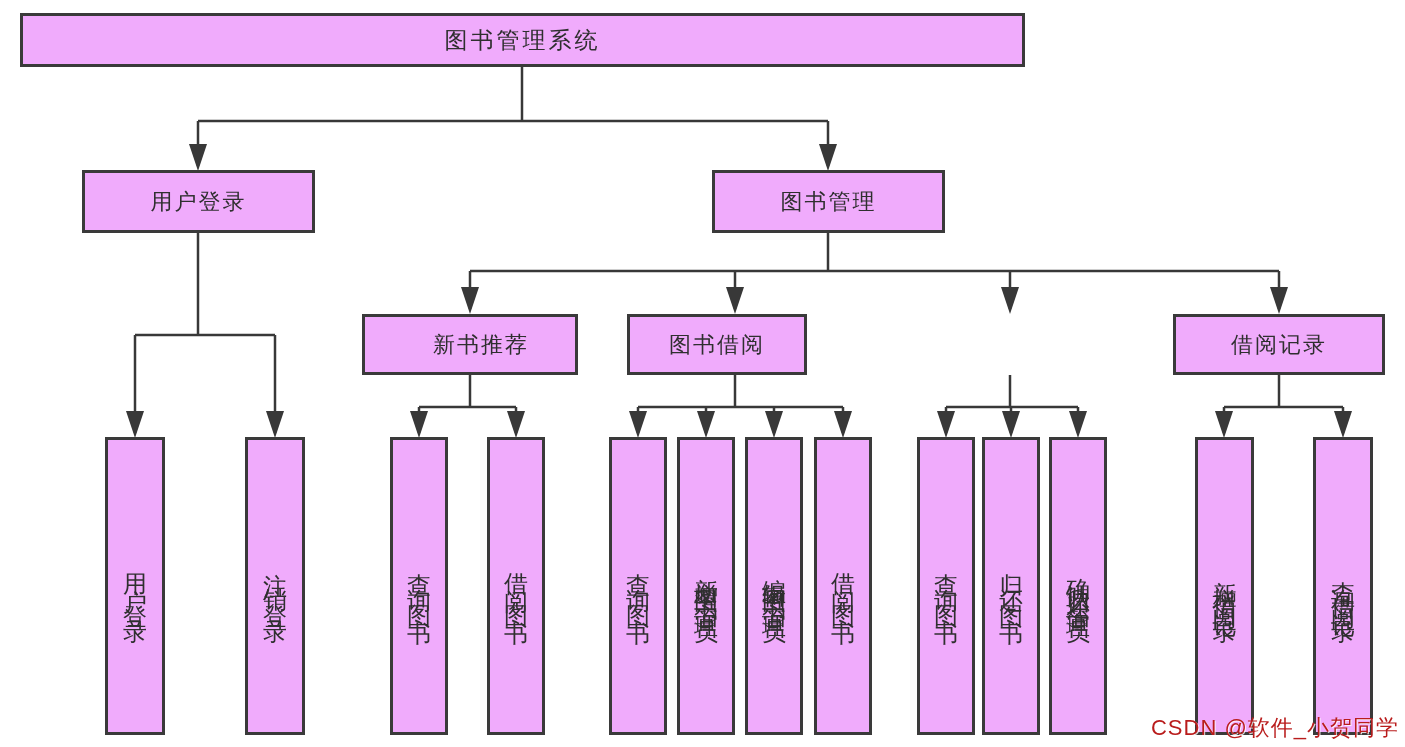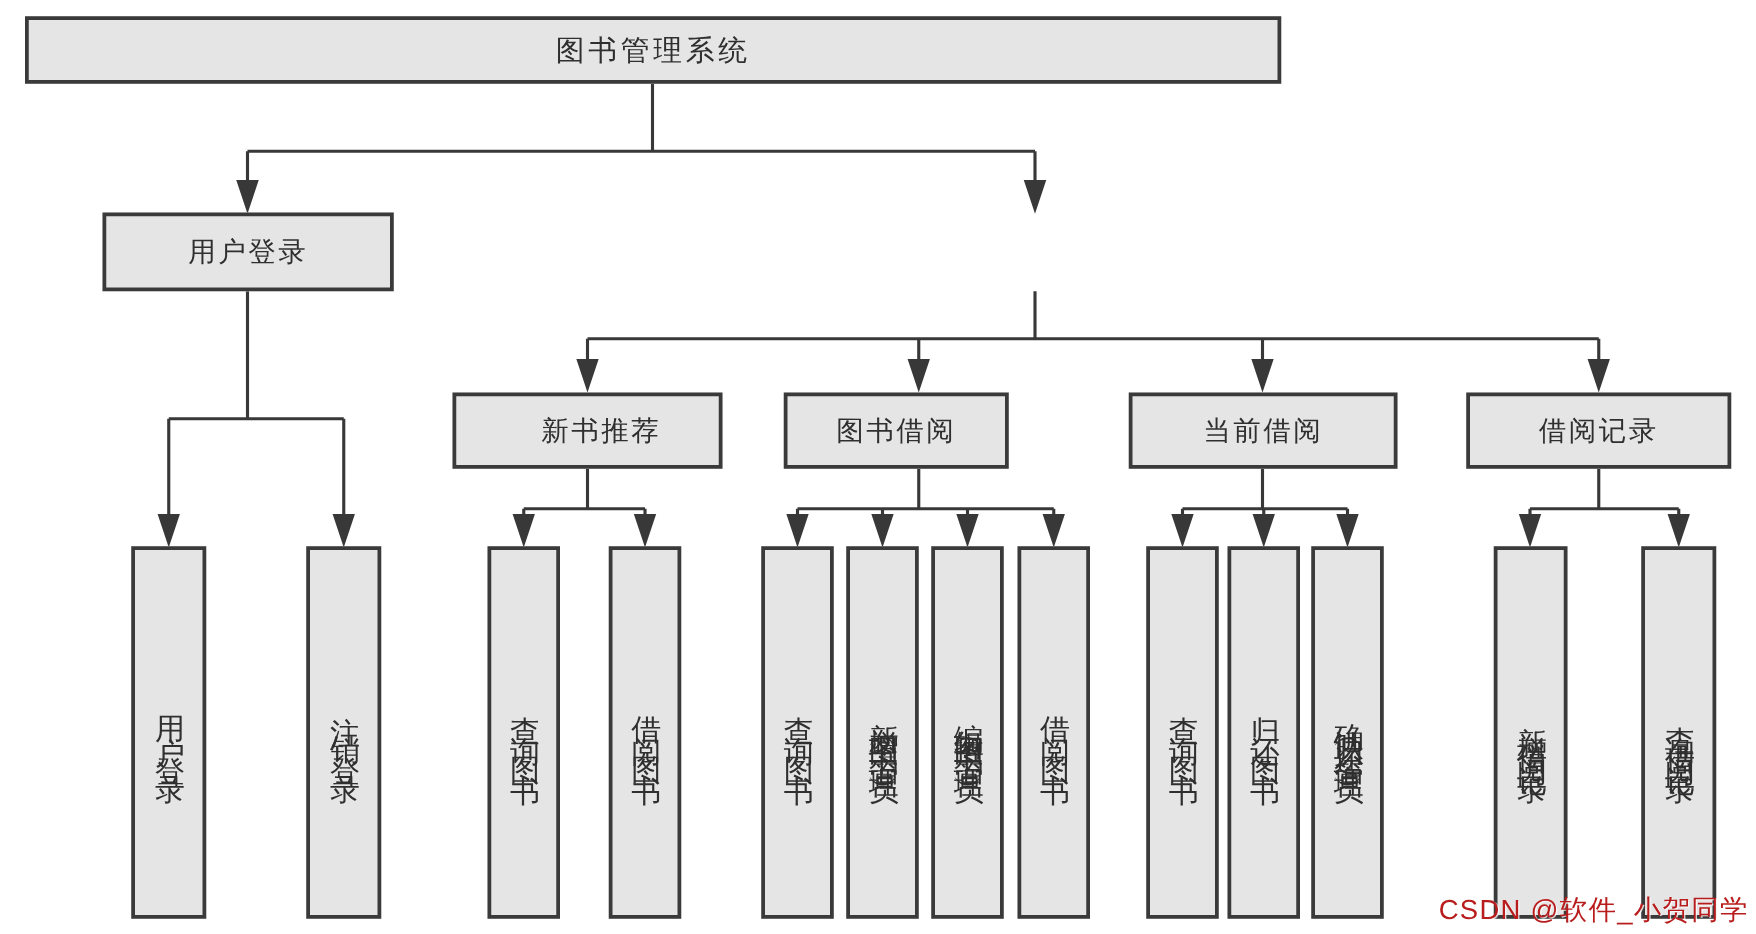--- a/index.html
+++ b/index.html
@@ -20,21 +20,21 @@
     left: 0;
     top: 0;
     width: 1405px;
     height: 747px;
     pointer-events: none;
   }
   .node {
     position: absolute;
     box-sizing: border-box;
     border: 3px solid #3a3a3a;
-    background: #e5e5e5;
+    background: #f0abfc;
     display: flex;
     align-items: center;
     justify-content: center;
     color: #2f2f2f;
   }
   .h-node .label {
     font-size: 22px;
     letter-spacing: 2px;
     white-space: nowrap;
   }
@@ -116,29 +116,29 @@
     </g>
   </svg>
 
   <div class="node h-node root-node" style="left:20px; top:13px; width:1005px; height:54px;">
     <span class="label">图书管理系统</span>
   </div>
 
   <div class="node h-node" style="left:82px; top:170px; width:233px; height:63px;">
     <span class="label">用户登录</span>
   </div>
+  <div class="node h-node" style="left:712px; top:170px; width:233px; height:63px;">
+    <span class="label">图书管理</span>
+  </div>
 
   <div class="node h-node" style="left:362px; top:314px; width:216px; height:61px;padding-left:22px;">
     <span class="label">新书推荐</span>
   </div>
   <div class="node h-node" style="left:627px; top:314px; width:180px; height:61px;">
     <span class="label">图书借阅</span>
-  </div>
-  <div class="node h-node" style="left:903px; top:314px; width:215px; height:61px;">
-    <span class="label">当前借阅</span>
   </div>
   <div class="node h-node" style="left:1173px; top:314px; width:212px; height:61px;">
     <span class="label">借阅记录</span>
   </div>
 
   <div class="node v-node" style="left:105px; top:437px; width:60px; height:298px;">
     <span class="label" style="letter-spacing: 16px;">用户登录</span>
   </div>
   <div class="node v-node" style="left:245px; top:437px; width:60px; height:298px;">
     <span class="label" style="letter-spacing: 16px;">注销登录</span>

